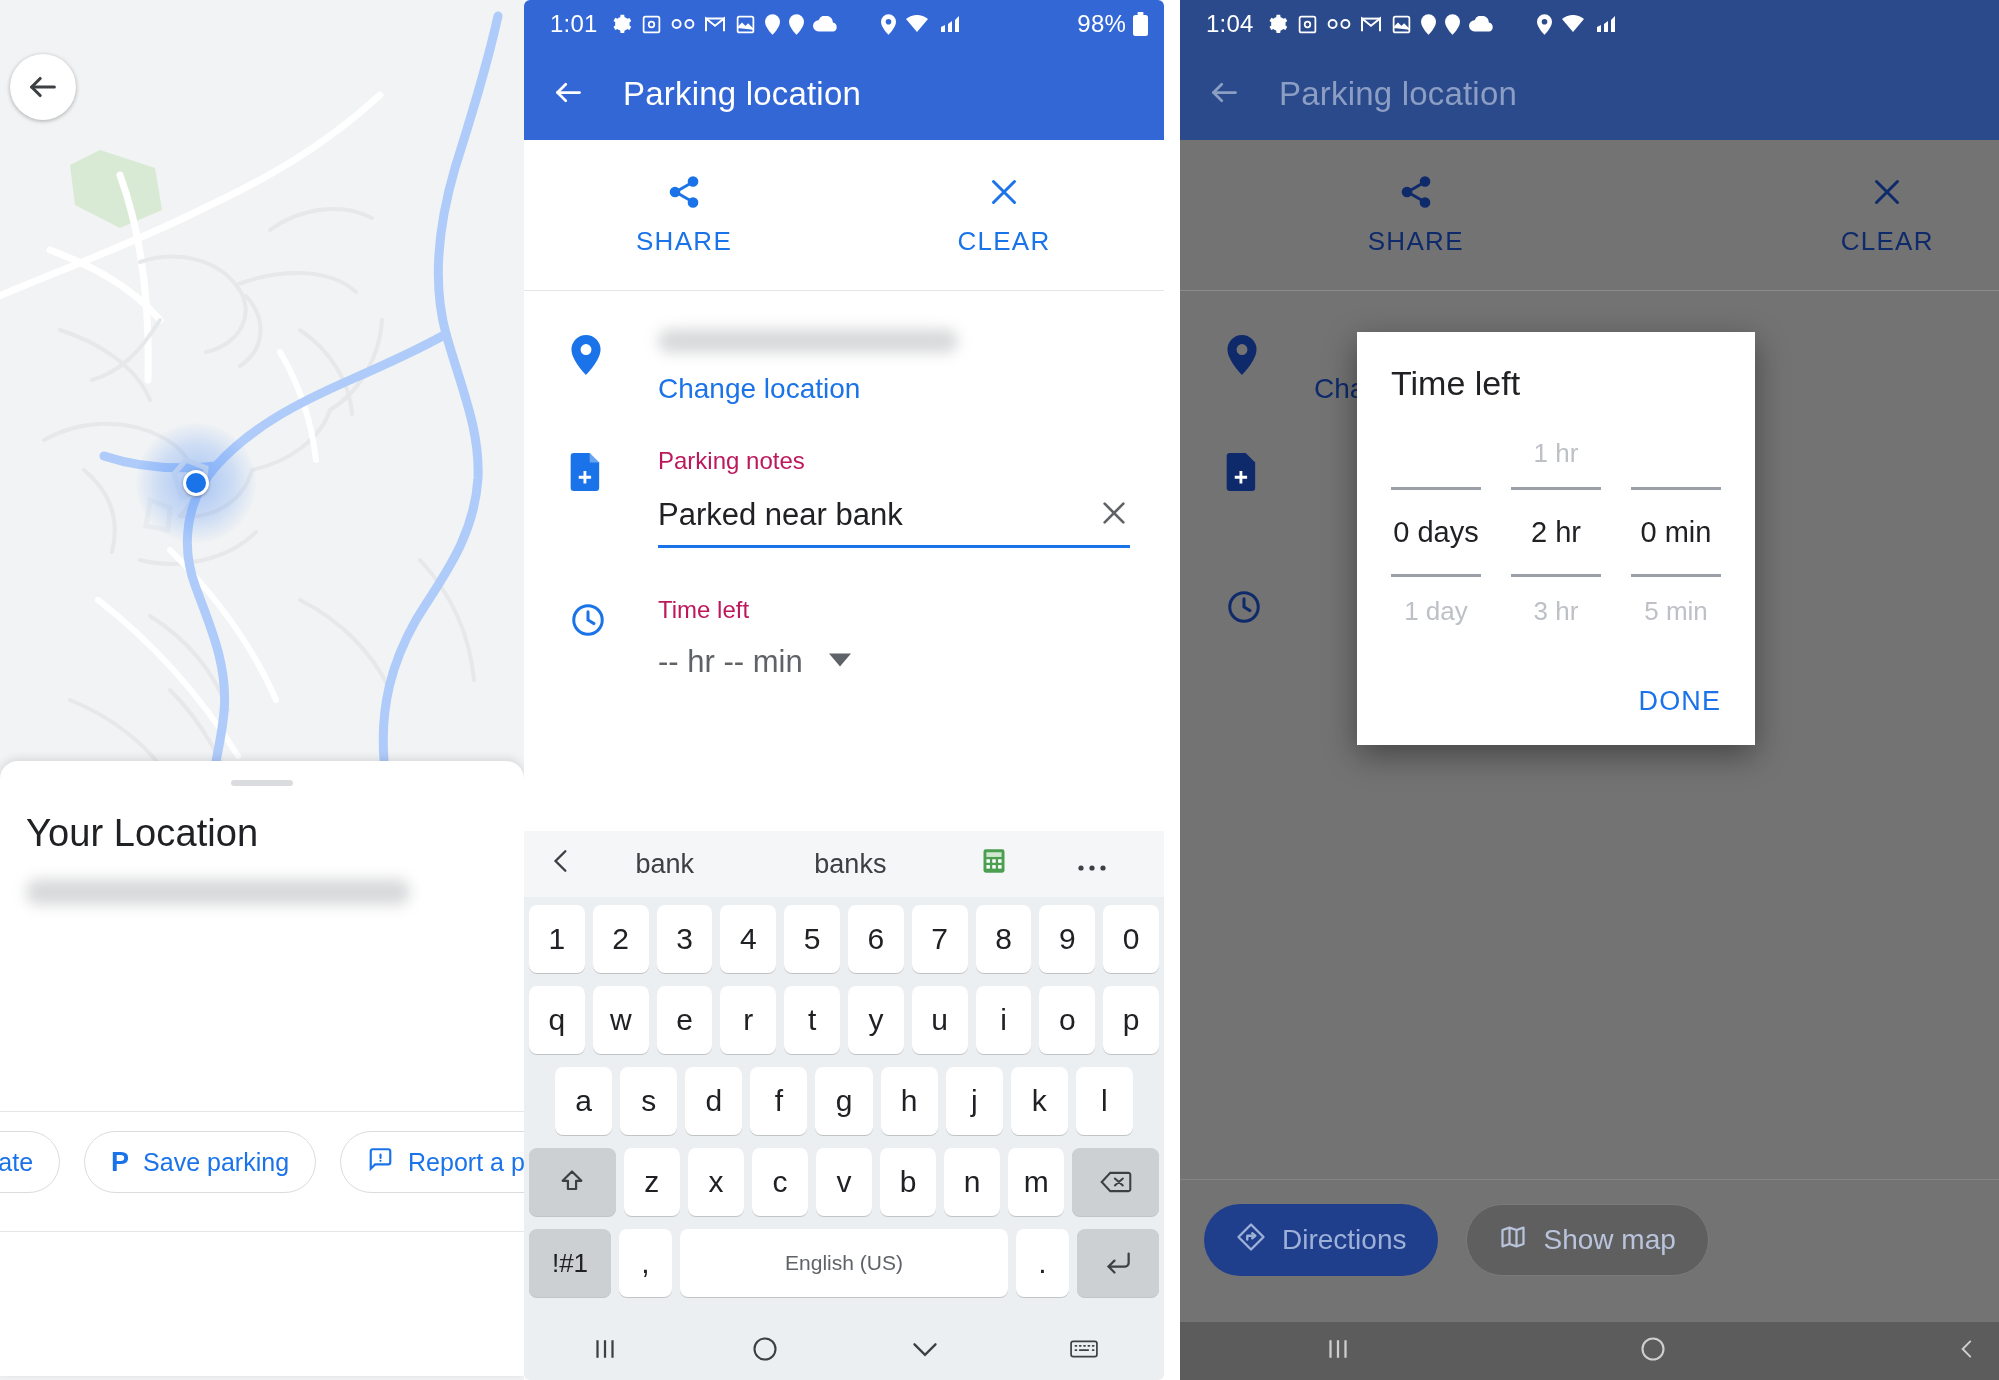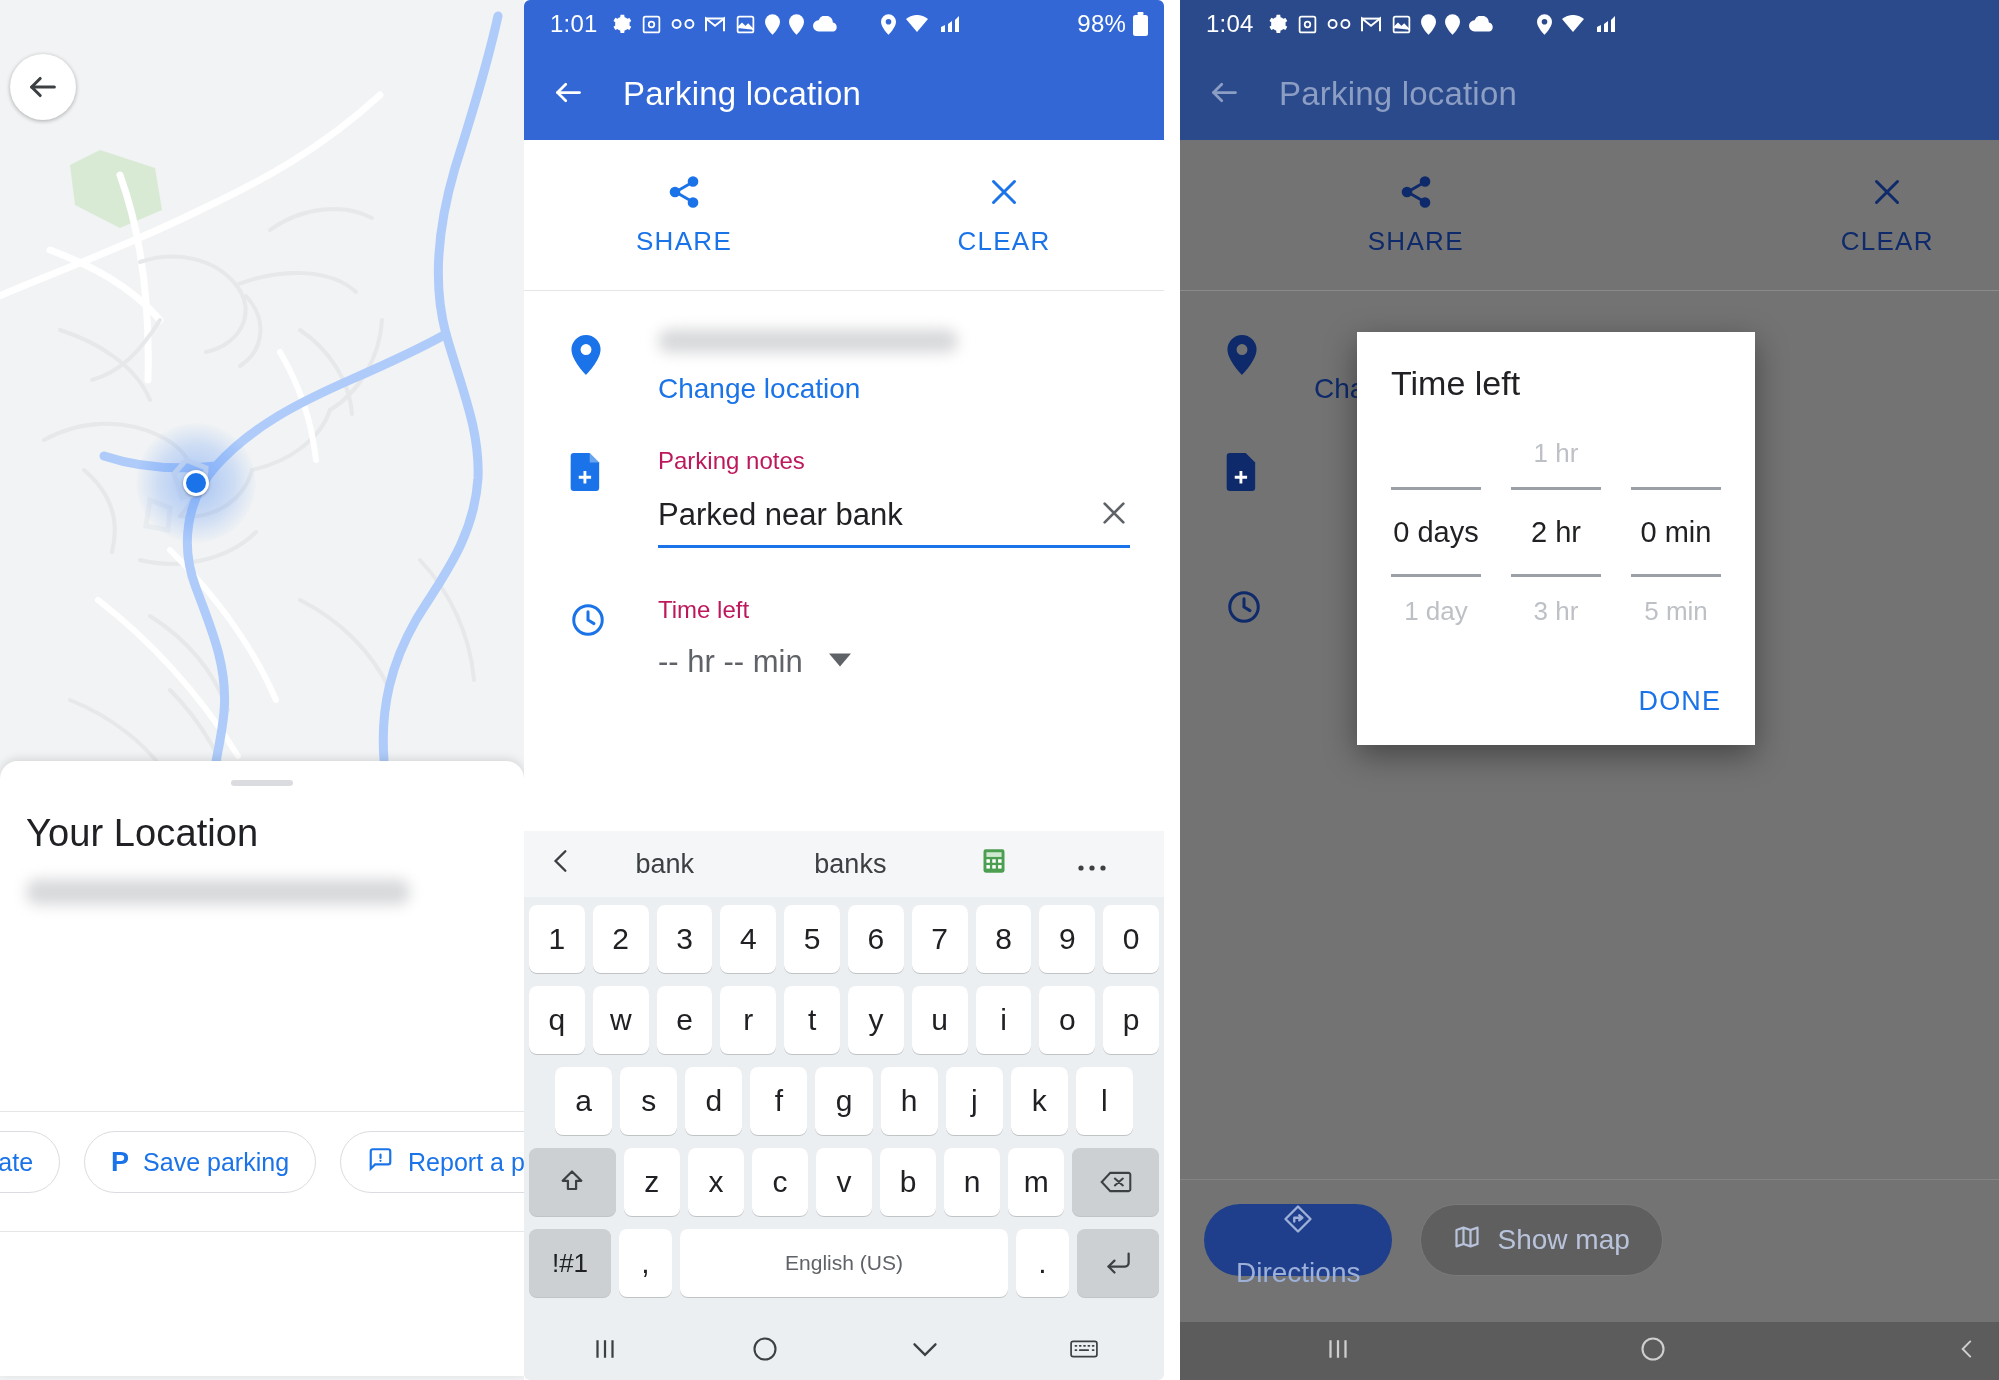--- a/index.html
+++ b/index.html
@@ -143,21 +143,21 @@
   .pcol .ghost { font-size: 26px; color: #bdc1c6; height: 56px; line-height: 56px; }
   .pcol .bar { height: 3px; background: #9aa0a6; margin: 6px 6px; }
   .pcol .cur { font-size: 29px; color: #202124; height: 72px; line-height: 72px; }
   .done { position: absolute; right: 34px; bottom: 28px; font-size: 27px; color: #1a73e8; letter-spacing: 1.1px; }
 
   .bottom-btns { position: absolute; left: 0; right: 0; bottom: 104px; display: flex; gap: 28px; padding-left: 24px; }
   .pill {
     height: 72px; border-radius: 36px; display: flex; align-items: center;
     gap: 16px; padding: 0 32px; font-size: 28px; white-space: nowrap;
   }
-  .pill-filled { background: #1f3e8c; color: #9db0d8; flex-direction: column; }
+  .pill-filled { background: #1f3e8c; color: #9db0d8; }
   .pill-outline { background: #5f5f5f; color: #b9c4dc; border: 1px solid #7a7a7a; }
   .p3-divider { position: absolute; left:0; right:0; bottom: 200px; height: 1px; background: rgba(255,255,255,.12); }
 </style>
 </head>
 <body>
 
 <div class="stage">
 
   <div class="panel panel-1">
 

